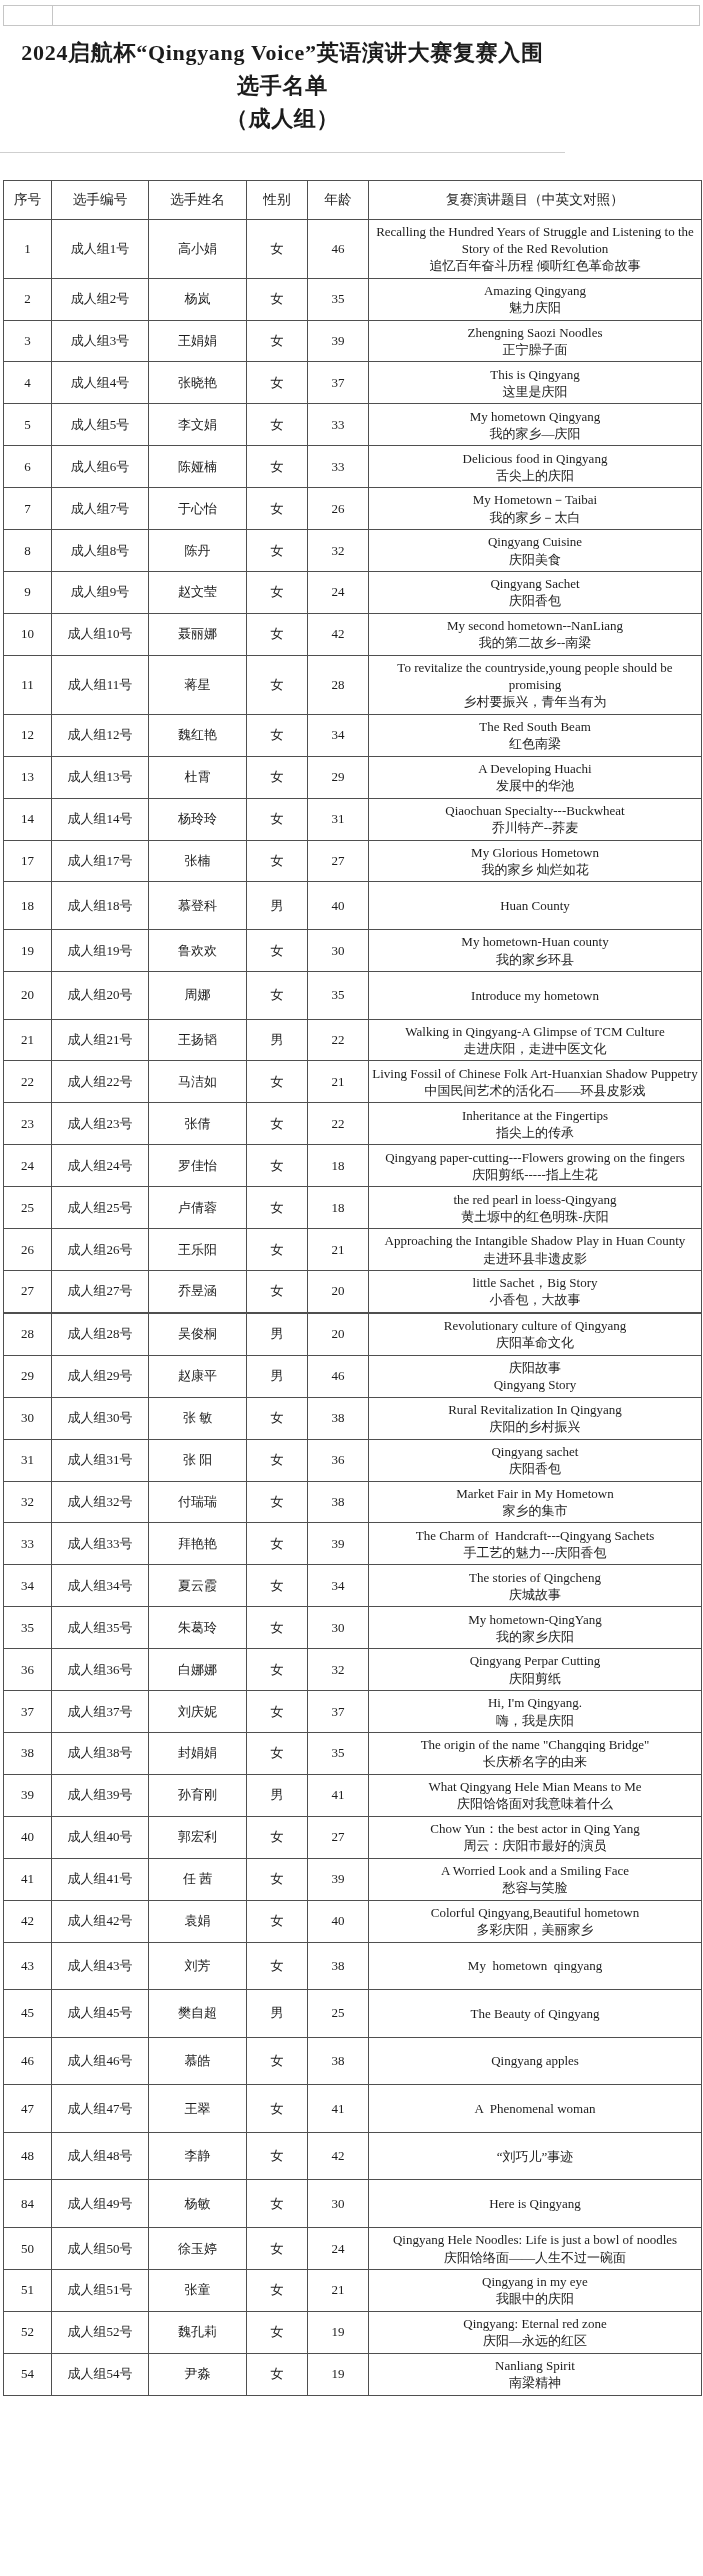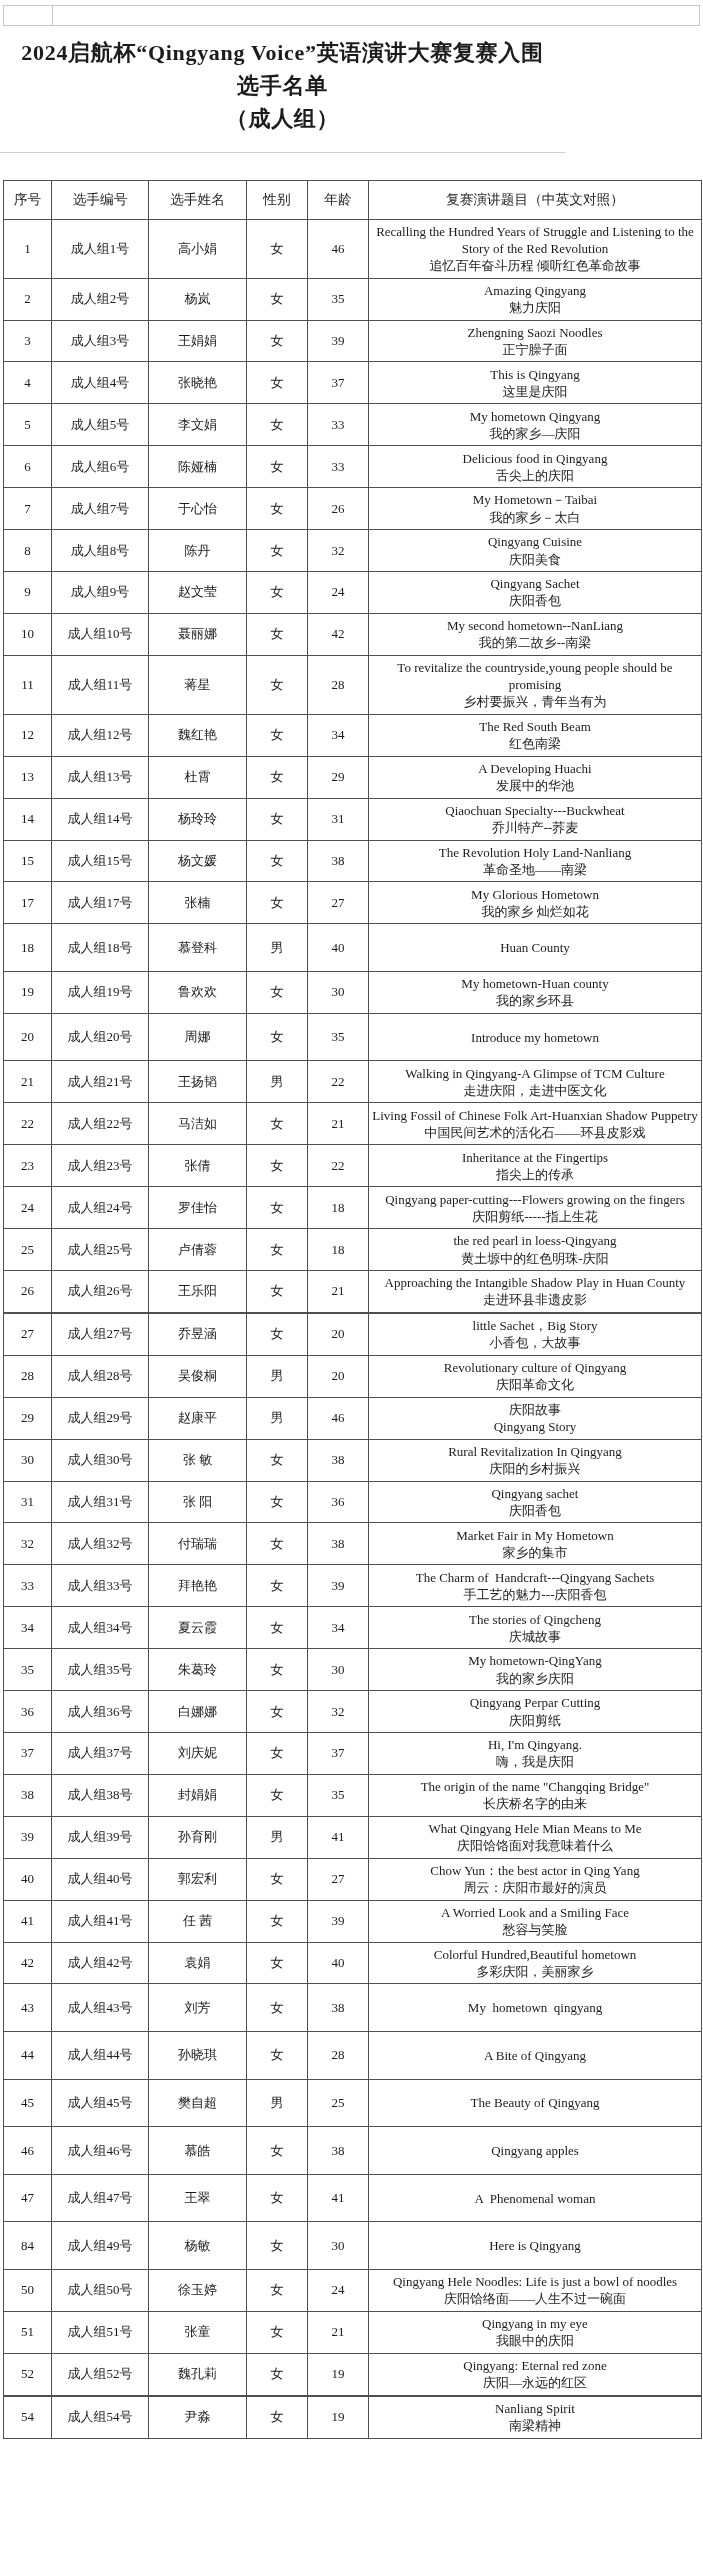--- a/index.html
+++ b/index.html
@@ -240,31 +240,20 @@
     <td class="id-cell">成人组14号</td>
     <td class="name-cell">杨玲玲</td>
     <td class="gender-cell">女</td>
     <td class="age-cell">31</td>
     <td class="topic-cell">
             <div class="topic-line">Qiaochuan Specialty---Buckwheat</div>
             <div class="topic-line">乔川特产--荞麦</div>
           </td>
   </tr>
         <tr>
-    <td class="no-cell">15</td>
-    <td class="id-cell">成人组15号</td>
-    <td class="name-cell">杨文媛</td>
-    <td class="gender-cell">女</td>
-    <td class="age-cell">38</td>
-    <td class="topic-cell">
-            <div class="topic-line">The Revolution Holy Land-Nanliang</div>
-            <div class="topic-line">革命圣地——南梁</div>
-          </td>
-  </tr>
-        <tr>
     <td class="no-cell">17</td>
     <td class="id-cell">成人组17号</td>
     <td class="name-cell">张楠</td>
     <td class="gender-cell">女</td>
     <td class="age-cell">27</td>
     <td class="topic-cell">
             <div class="topic-line">My Glorious Hometown</div>
             <div class="topic-line">我的家乡 灿烂如花</div>
           </td>
   </tr>
@@ -530,42 +519,32 @@
             <div class="topic-line">愁容与笑脸</div>
           </td>
   </tr>
         <tr>
     <td class="no-cell">42</td>
     <td class="id-cell">成人组42号</td>
     <td class="name-cell">袁娟</td>
     <td class="gender-cell">女</td>
     <td class="age-cell">40</td>
     <td class="topic-cell">
-            <div class="topic-line">Colorful Hundred,Beautiful hometown</div>
+            <div class="topic-line">Colorful Qingyang,Beautiful hometown</div>
             <div class="topic-line">多彩庆阳，美丽家乡</div>
           </td>
   </tr>
         <tr class="single-line">
     <td class="no-cell">43</td>
     <td class="id-cell">成人组43号</td>
     <td class="name-cell">刘芳</td>
     <td class="gender-cell">女</td>
     <td class="age-cell">38</td>
     <td class="topic-cell">
             <div class="topic-line">My  hometown  qingyang</div>
-          </td>
-  </tr>
-        <tr class="single-line">
-    <td class="no-cell">44</td>
-    <td class="id-cell">成人组44号</td>
-    <td class="name-cell">孙晓琪</td>
-    <td class="gender-cell">女</td>
-    <td class="age-cell">28</td>
-    <td class="topic-cell">
-            <div class="topic-line">A Bite of Qingyang</div>
           </td>
   </tr>
         <tr class="single-line">
     <td class="no-cell">45</td>
     <td class="id-cell">成人组45号</td>
     <td class="name-cell">樊自超</td>
     <td class="gender-cell">男</td>
     <td class="age-cell">25</td>
     <td class="topic-cell">
             <div class="topic-line">The Beauty of Qingyang</div>
@@ -582,20 +561,30 @@
           </td>
   </tr>
         <tr class="single-line">
     <td class="no-cell">47</td>
     <td class="id-cell">成人组47号</td>
     <td class="name-cell">王翠</td>
     <td class="gender-cell">女</td>
     <td class="age-cell">41</td>
     <td class="topic-cell">
             <div class="topic-line">A  Phenomenal woman</div>
+          </td>
+  </tr>
+        <tr class="single-line">
+    <td class="no-cell">48</td>
+    <td class="id-cell">成人组48号</td>
+    <td class="name-cell">李静</td>
+    <td class="gender-cell">女</td>
+    <td class="age-cell">42</td>
+    <td class="topic-cell">
+            <div class="topic-line">“刘巧儿”事迹</div>
           </td>
   </tr>
         <tr class="single-line">
     <td class="no-cell">84</td>
     <td class="id-cell">成人组49号</td>
     <td class="name-cell">杨敏</td>
     <td class="gender-cell">女</td>
     <td class="age-cell">30</td>
     <td class="topic-cell">
             <div class="topic-line">Here is Qingyang</div>

